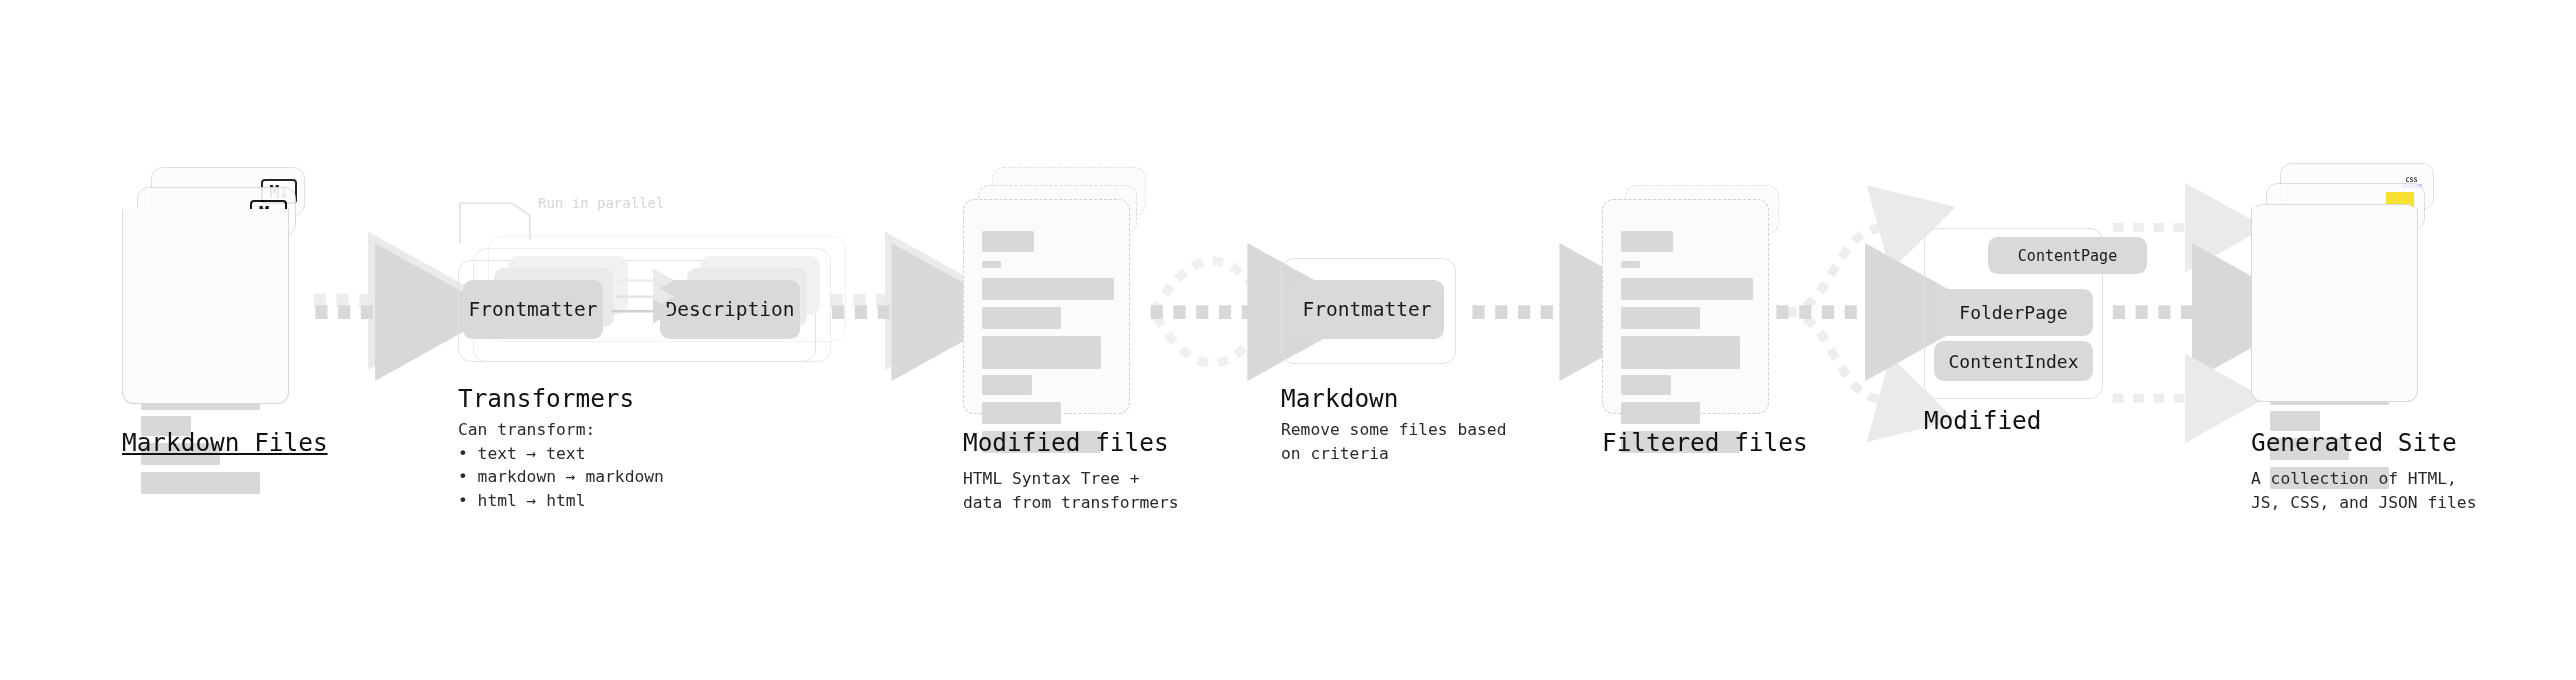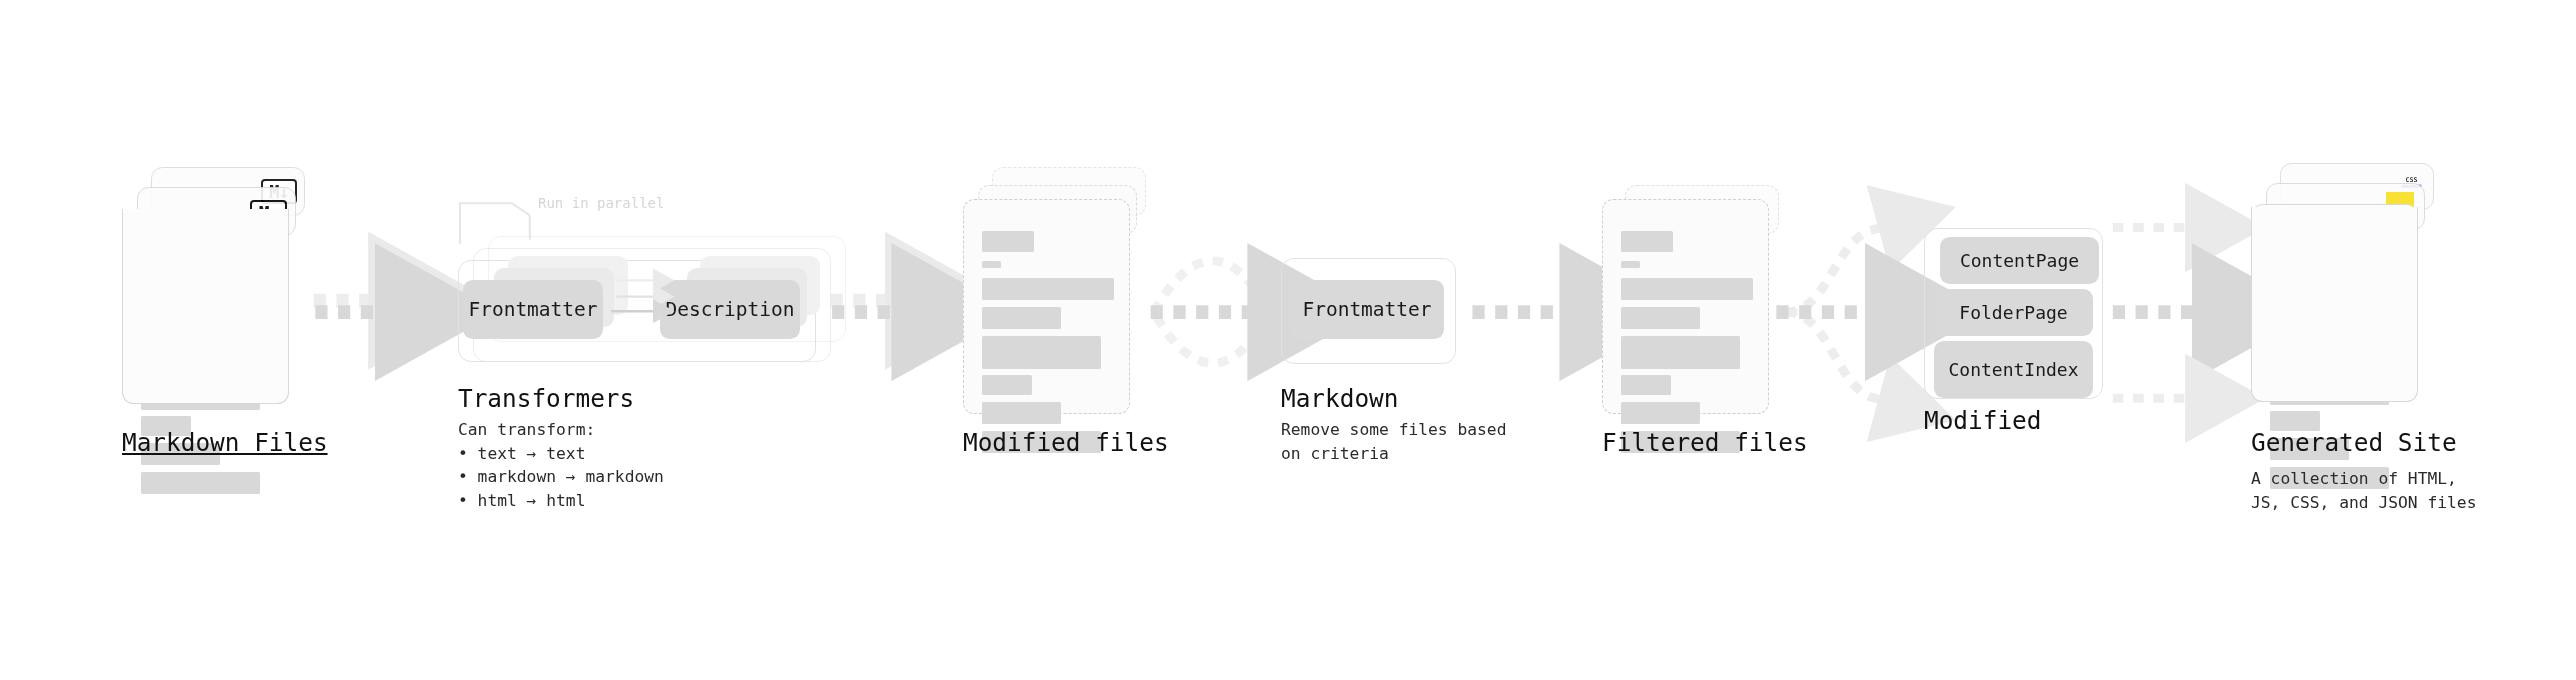--- a/index.html
+++ b/index.html
@@ -226,20 +226,22 @@
     <div class="skel" style="left:18px; top:31px; width:52px; height:21px;"></div>
     <div class="skel" style="left:18px; top:61px; width:18.7px; height:7.3px;"></div>
     <div class="skel" style="left:18px; top:78px; width:132px; height:22px;"></div>
     <div class="skel" style="left:18px; top:107px; width:79px; height:22px;"></div>
     <div class="skel" style="left:18px; top:136px; width:119px; height:32.5px;"></div>
     <div class="skel" style="left:18px; top:175px; width:50px; height:20.3px;"></div>
     <div class="skel" style="left:18px; top:202px; width:79px; height:22px;"></div>
     <div class="skel" style="left:18px; top:231px; width:119px; height:22px;"></div>
   </div>
   <div class="cap-title" style="left:963px; top:428px;">Modified files</div>
+  <div class="cap-sub" style="left:963px; top:467px;">HTML Syntax Tree +
+data from transformers</div>
 
   <div class="groupbox" style="left:1281px; top:258px; width:175px; height:106px;"></div>
   <div class="pill" style="left:1290px; top:280px; width:154px; height:59px;">Frontmatter</div>
   <div class="cap-title" style="left:1281px; top:384px;">Markdown</div>
   <div class="cap-sub" style="left:1281px; top:418px;">Remove some files based
 on criteria</div>
 
   <div class="doc dashed" style="left:1625px; top:185px; width:154px; height:49px; opacity:0.6;"></div>
   <div class="doc dashed" style="left:1602px; top:199px; width:167px; height:215px;">
     <div class="skel" style="left:18px; top:31px; width:52px; height:21px;"></div>
@@ -247,23 +249,23 @@
     <div class="skel" style="left:18px; top:78px; width:132px; height:22px;"></div>
     <div class="skel" style="left:18px; top:107px; width:79px; height:22px;"></div>
     <div class="skel" style="left:18px; top:136px; width:119px; height:32.5px;"></div>
     <div class="skel" style="left:18px; top:175px; width:50px; height:20.3px;"></div>
     <div class="skel" style="left:18px; top:202px; width:79px; height:22px;"></div>
     <div class="skel" style="left:18px; top:231px; width:119px; height:22px;"></div>
   </div>
   <div class="cap-title" style="left:1602px; top:428px;">Filtered files</div>
 
   <div class="groupbox" style="left:1924px; top:228px; width:179px; height:171px;"></div>
-  <div class="pill" style="left:1940px; top:237px; width:159px; height:47px; font-size:18px;">ContentPage</div>
+  <div class="pill" style="left:1988px; top:237px; width:159px; height:37px; font-size:15px;">ContentPage</div>
   <div class="pill" style="left:1934px; top:289px; width:159px; height:47px; font-size:18px;">FolderPage</div>
-  <div class="pill" style="left:1934px; top:341px; width:159px; height:57px; font-size:18px;">ContentIndex</div>
+  <div class="pill" style="left:1934px; top:341px; width:159px; height:40px; font-size:18px;">ContentIndex</div>
   <div class="cap-title" style="left:1924px; top:406px;">Modified</div>
 
   <div class="doc-stack" style="left:2251px; top:163px;">
 
     <div class="doc back1" style="left:29px; top:0px; width:154px; height:47px;">
       <svg width="23" height="18" viewBox="0 0 28 22" style="position:absolute; right:9.8px; top:9.8px;">
         <text x="14" y="10" font-size="8" font-family="DejaVu Sans Mono, monospace" font-weight="bold" fill="#111" text-anchor="middle">CSS</text>
         <rect x="2" y="13" width="24" height="4" fill="#2965f1"></rect>
       </svg>
     </div>

